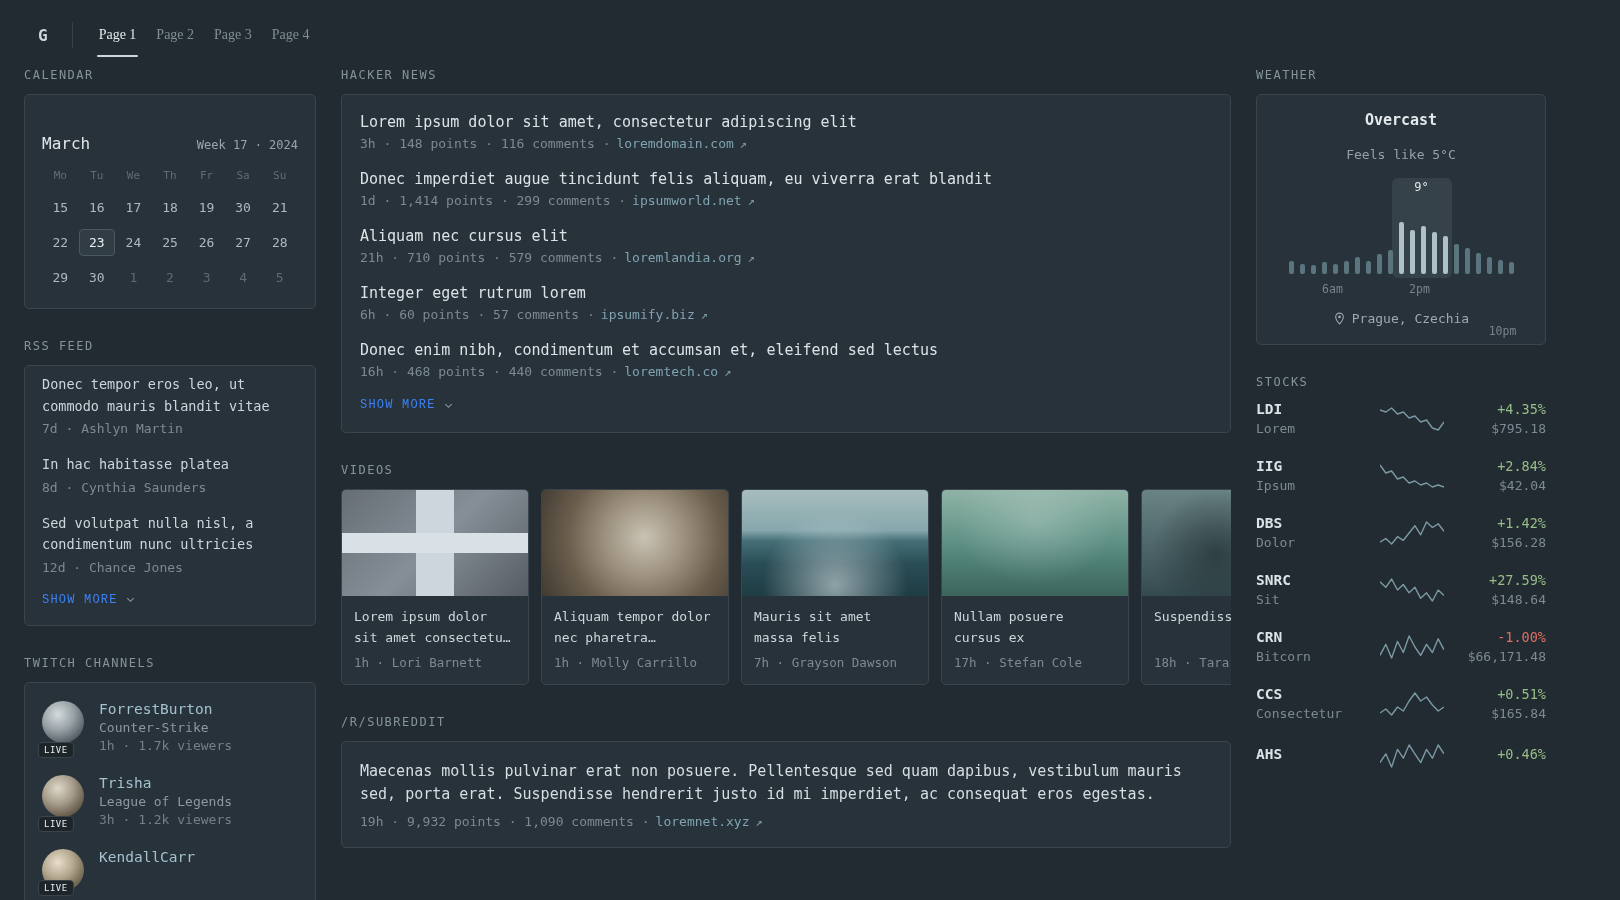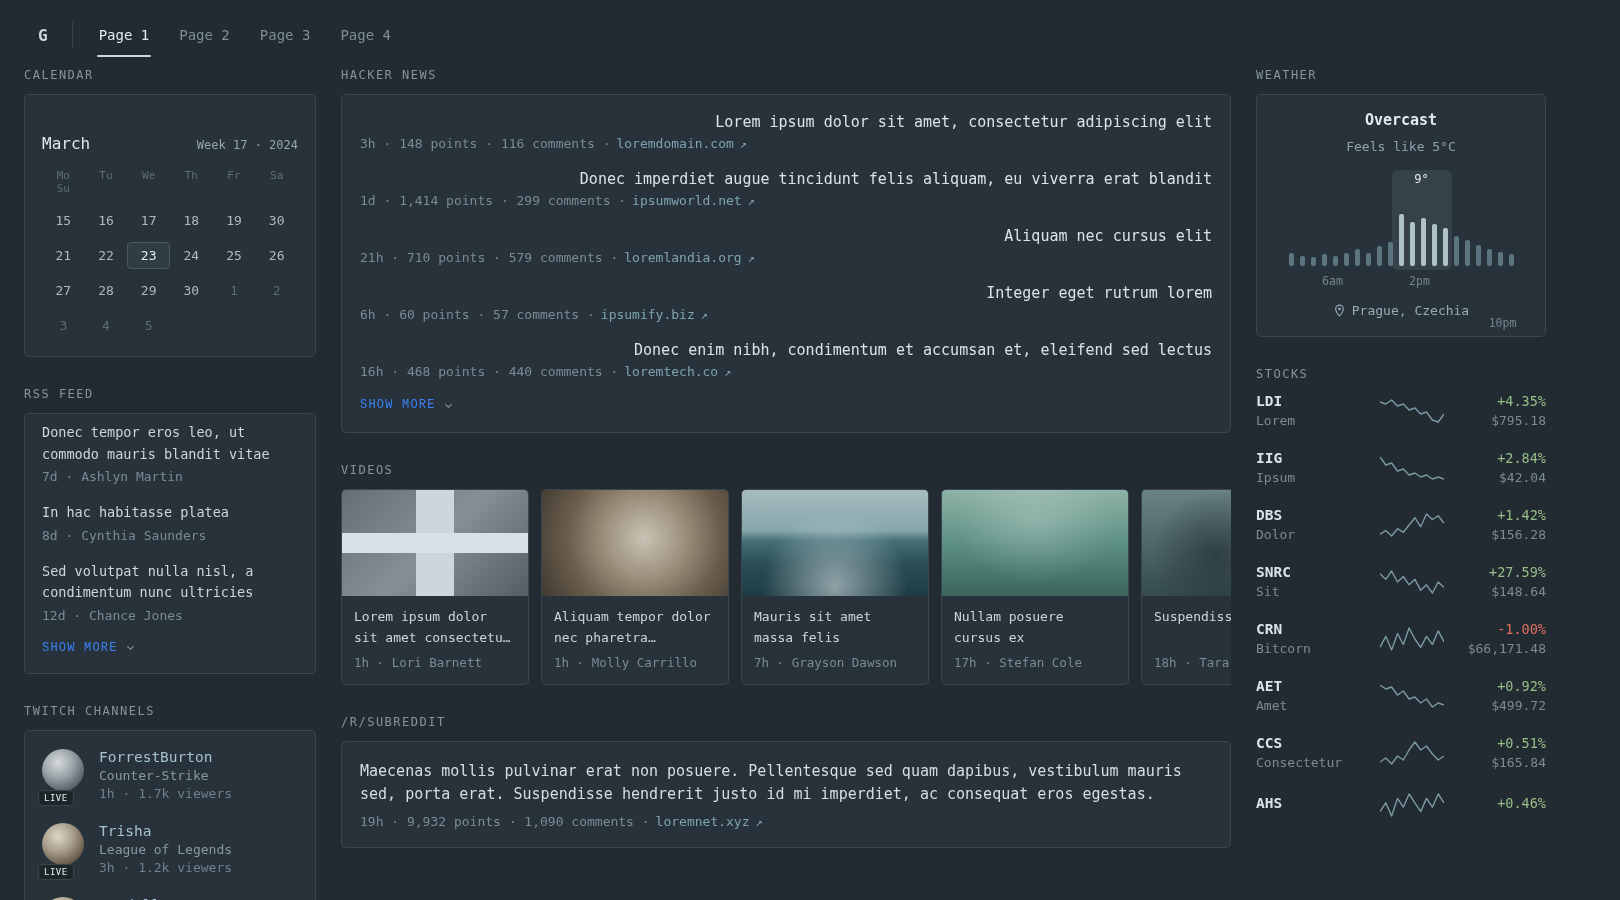--- a/index.html
+++ b/index.html
@@ -7,39 +7,39 @@
   body {
     background:#222b31; color:#d8e0e4;
     font-family:"DejaVu Sans Mono", monospace; font-size:13px;
   }
   .page { padding:10px 74px 0 24px; }
 
   
   .topbar { display:flex; align-items:stretch; height:50px; }
   .logo-box { display:flex; align-items:center; padding:0 24px 0 14px; font-size:16px; font-weight:bold; color:#ccd6db; cursor:pointer; }
   .topbar .sep { width:1px; background:#37424a; margin:12px 0; }
-  .tabs { display:flex; margin-left:24px; gap:26px; }
+  .tabs { display:flex; margin-left:24px; gap:16px;font-family:Liberation Serif, serif; }
   .tab { display:flex; align-items:center; font-size:14px; color:#7f8e96; position:relative; padding:0 2px; cursor:pointer; }
   .tab.active { color:#e4ebee; }
   .tab.active::after { content:''; position:absolute; left:0; right:0; bottom:3px; height:2px; background:#ccd6db; border-radius:1px; }
 
   
   .grid { display:grid; grid-template-columns:292px 1fr 290px; column-gap:25px; align-items:start; margin-top:8px; }
   .col { min-width:0; }
   .col section + section { margin-top:30px; }
   .section-title { font-size:12px; font-weight:normal; letter-spacing:1.5px; color:#85949c; margin-bottom:12px; }
   .card { background:#28323a; border:1px solid #3a454e; border-radius:5px; }
   .meta { color:#7b8a93; font-size:13px; }
 
   
   .cal-card { padding:15px 17px 17px; }
   .cal-head { display:flex; justify-content:space-between; align-items:baseline; }
   .cal-month { font-size:16px; color:#e0e7ea; }
   .cal-meta { font-size:12px; color:#97a6ad;margin-top:28px; }
-  .cal-row { display:grid; grid-template-columns:repeat(6,1fr); text-align:center; }
+  .cal-row { display:grid; grid-template-columns:repeat(7,1fr); text-align:center; }
   .cal-row.dow { margin-top:16px; }
   .cal-dow { font-size:11px; color:#5e6d75; }
   .cal-row.days { row-gap:8px; margin-top:12px; }
   .cal-day { font-size:13px; color:#aeb9c0; padding:5px 0; border:1px solid transparent; border-radius:4px; }
   .cal-day.other { color:#5d6b73; }
   .cal-day.selected { background:#313d45; border-color:#4b5860; color:#e7edf0; }
 
   
   .rss-card { padding:8px 17px 18px; }
   .rss-item { margin-bottom:18px; cursor:pointer; }
@@ -56,42 +56,42 @@
   .avatar-wrap { position:relative; flex:0 0 42px; }
   .avatar { width:42px; height:42px; border-radius:50%; }
   .live-badge { display:none; position:absolute; left:-4px; bottom:-5px; background:#1d2529; border:1px solid #39444c; border-radius:4px; font-size:9px; letter-spacing:.5px; padding:2px 5px; color:#e6edf0; }
   .live-badge.show { display:inline-block; }
   .ch-name { font-size:14.5px; color:#a3c2cd; }
   .ch-game { font-size:13px; color:#8a99a1; margin-top:3px; }
   .ch-meta { font-size:13px; color:#71808a; margin-top:3px; }
 
   
   .hn-card { padding:18px 18px 20px; }
-  .hn-item { margin-bottom:19px;text-align:right; }
+  .hn-item { margin-bottom:19px; }
   .hn-title { font-size:15px; color:#dbe3e7; cursor:pointer; }
   .hn-meta { margin-top:5px; display:flex; align-items:center; gap:6px; }
   .domain { color:var(--accent,#7fa3b1); cursor:pointer; }
   .ext-arrow { color:var(--accent,#7fa3b1); font-size:12px; }
 
   
   .video-row { display:flex; gap:12px; overflow:hidden; }
   .video-card { flex:0 0 188px; cursor:pointer; }
   .thumb { height:106px; border-radius:4px 4px 0 0; }
   .video-body { padding:11px 12px 14px; }
   .video-title { font-size:13px; color:#ccd6db; line-height:1.6; height:42px; overflow:hidden; }
   .video-body .meta { margin-top:6px; font-size:12.5px; white-space:nowrap; overflow:hidden; }
 
   .sub-card { padding:18px; }
   .sub-text { font-size:15px; color:#d5dee2; line-height:1.5; cursor:pointer; }
   .sub-meta { margin-top:9px; display:flex; align-items:center; gap:6px; }
 
   
   .weather-card { padding:16px 16px 18px; text-align:center; }
   .w-cond { font-size:15px; font-weight:bold; color:#e2e9ec; }
-  .w-feels { font-size:13px; color:#93a2aa; margin-top:10px; }
+  .w-feels { font-size:13px; color:#93a2aa; margin-top:18px; }
   .w-chart { position:relative; width:225px; height:96px; margin:16px auto 0; }
   .w-hl { position:absolute; left:103px; width:60px; top:0; bottom:-4px; background:#36424a; border-radius:6px; }
   .w-peak { position:absolute; top:2px; left:133px; transform:translateX(-50%); font-size:12px; color:#e3eaed; }
   .w-bars { position:absolute; left:0; right:0; bottom:0; display:flex; align-items:flex-end; gap:6px; }
   .w-bar { width:5px; border-radius:2px; background:#5a757e; }
   .w-bar.hi { background:#aec2c8; }
   .w-axis { position:relative; width:225px; height:16px; margin:8px auto 0; font-size:11.5px; color:#75848c; }
   .w-axis span { position:absolute; top:0; transform:translateX(-50%); }
   .w-axis .a0 { left:44px; } .w-axis .a1 { left:131px; } .w-axis .a2 { left:214px;margin-top:42px; }
   .w-loc { display:flex; justify-content:center; align-items:center; gap:6px; margin-top:13px; color:#9aabb3; font-size:13px; }
@@ -533,33 +533,20 @@
               </div>
               <svg class="spark" viewBox="0 0 64 26">
                 <polyline points="0.0,21.3 5.8,10.3 11.6,24.0 17.5,7.5 23.3,18.5 29.1,2.0 34.9,13.0 40.7,21.3 46.5,10.3 52.4,18.5 58.2,4.8 64.0,15.8" fill="none" stroke="#7b99a4" stroke-width="1.4" stroke-linejoin="round"></polyline>
               </svg>
               <div class="stock-vals">
                 <div class="change neg">-1.00%</div>
                 <div class="price meta">$66,171.48</div>
               </div>
             </div>
 
-            <div class="stock-row">
-              <div>
-                <div class="ticker">AET</div>
-                <div class="sname meta">Amet</div>
-              </div>
-              <svg class="spark" viewBox="0 0 64 26">
-                <polyline points="0.0,2.0 5.8,6.0 11.6,4.0 17.5,12.0 23.3,8.0 29.1,16.0 34.9,14.0 40.7,20.0 46.5,16.0 52.4,24.0 58.2,20.0 64.0,22.0" fill="none" stroke="#7b99a4" stroke-width="1.4" stroke-linejoin="round"></polyline>
-              </svg>
-              <div class="stock-vals">
-                <div class="change">+0.92%</div>
-                <div class="price meta">$499.72</div>
-              </div>
-            </div>
 
             <div class="stock-row">
               <div>
                 <div class="ticker">CCS</div>
                 <div class="sname meta">Consectetur</div>
               </div>
               <svg class="spark" viewBox="0 0 64 26">
                 <polyline points="0.0,22.0 5.8,18.0 11.6,24.0 17.5,16.0 23.3,20.0 29.1,10.0 34.9,2.0 40.7,10.0 46.5,6.0 52.4,14.0 58.2,20.0 64.0,16.0" fill="none" stroke="#7b99a4" stroke-width="1.4" stroke-linejoin="round"></polyline>
               </svg>
               <div class="stock-vals">

